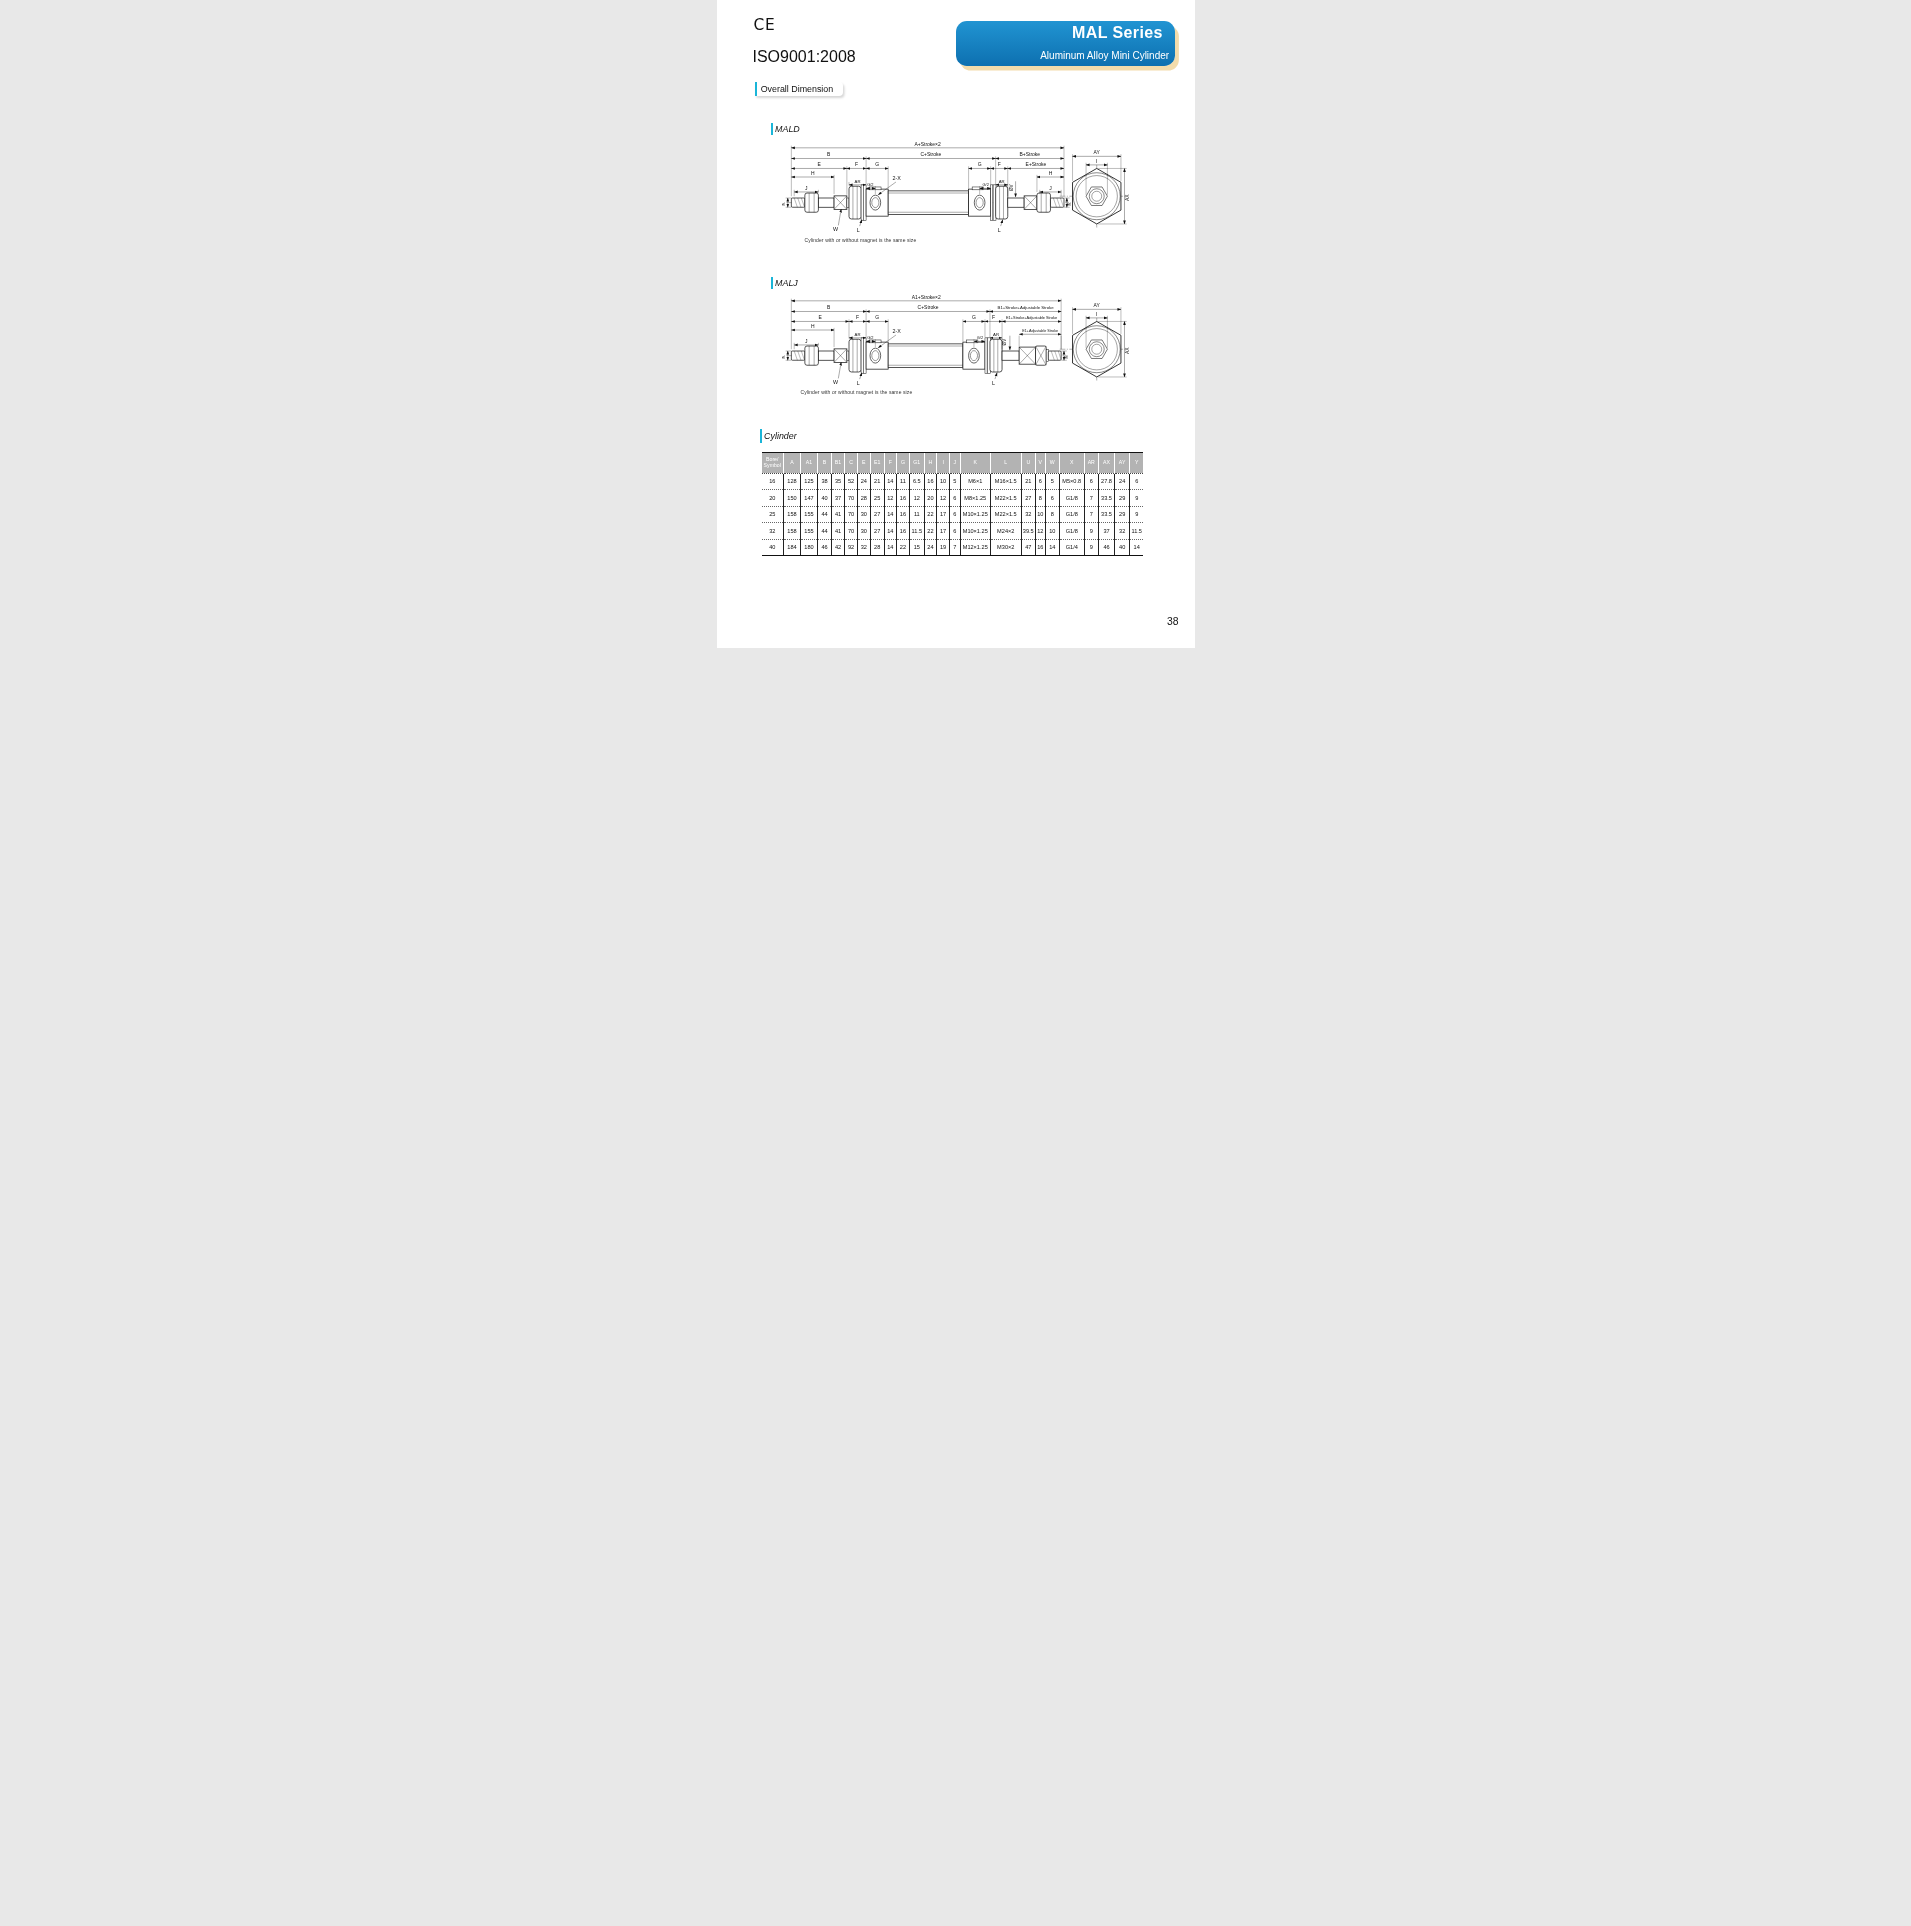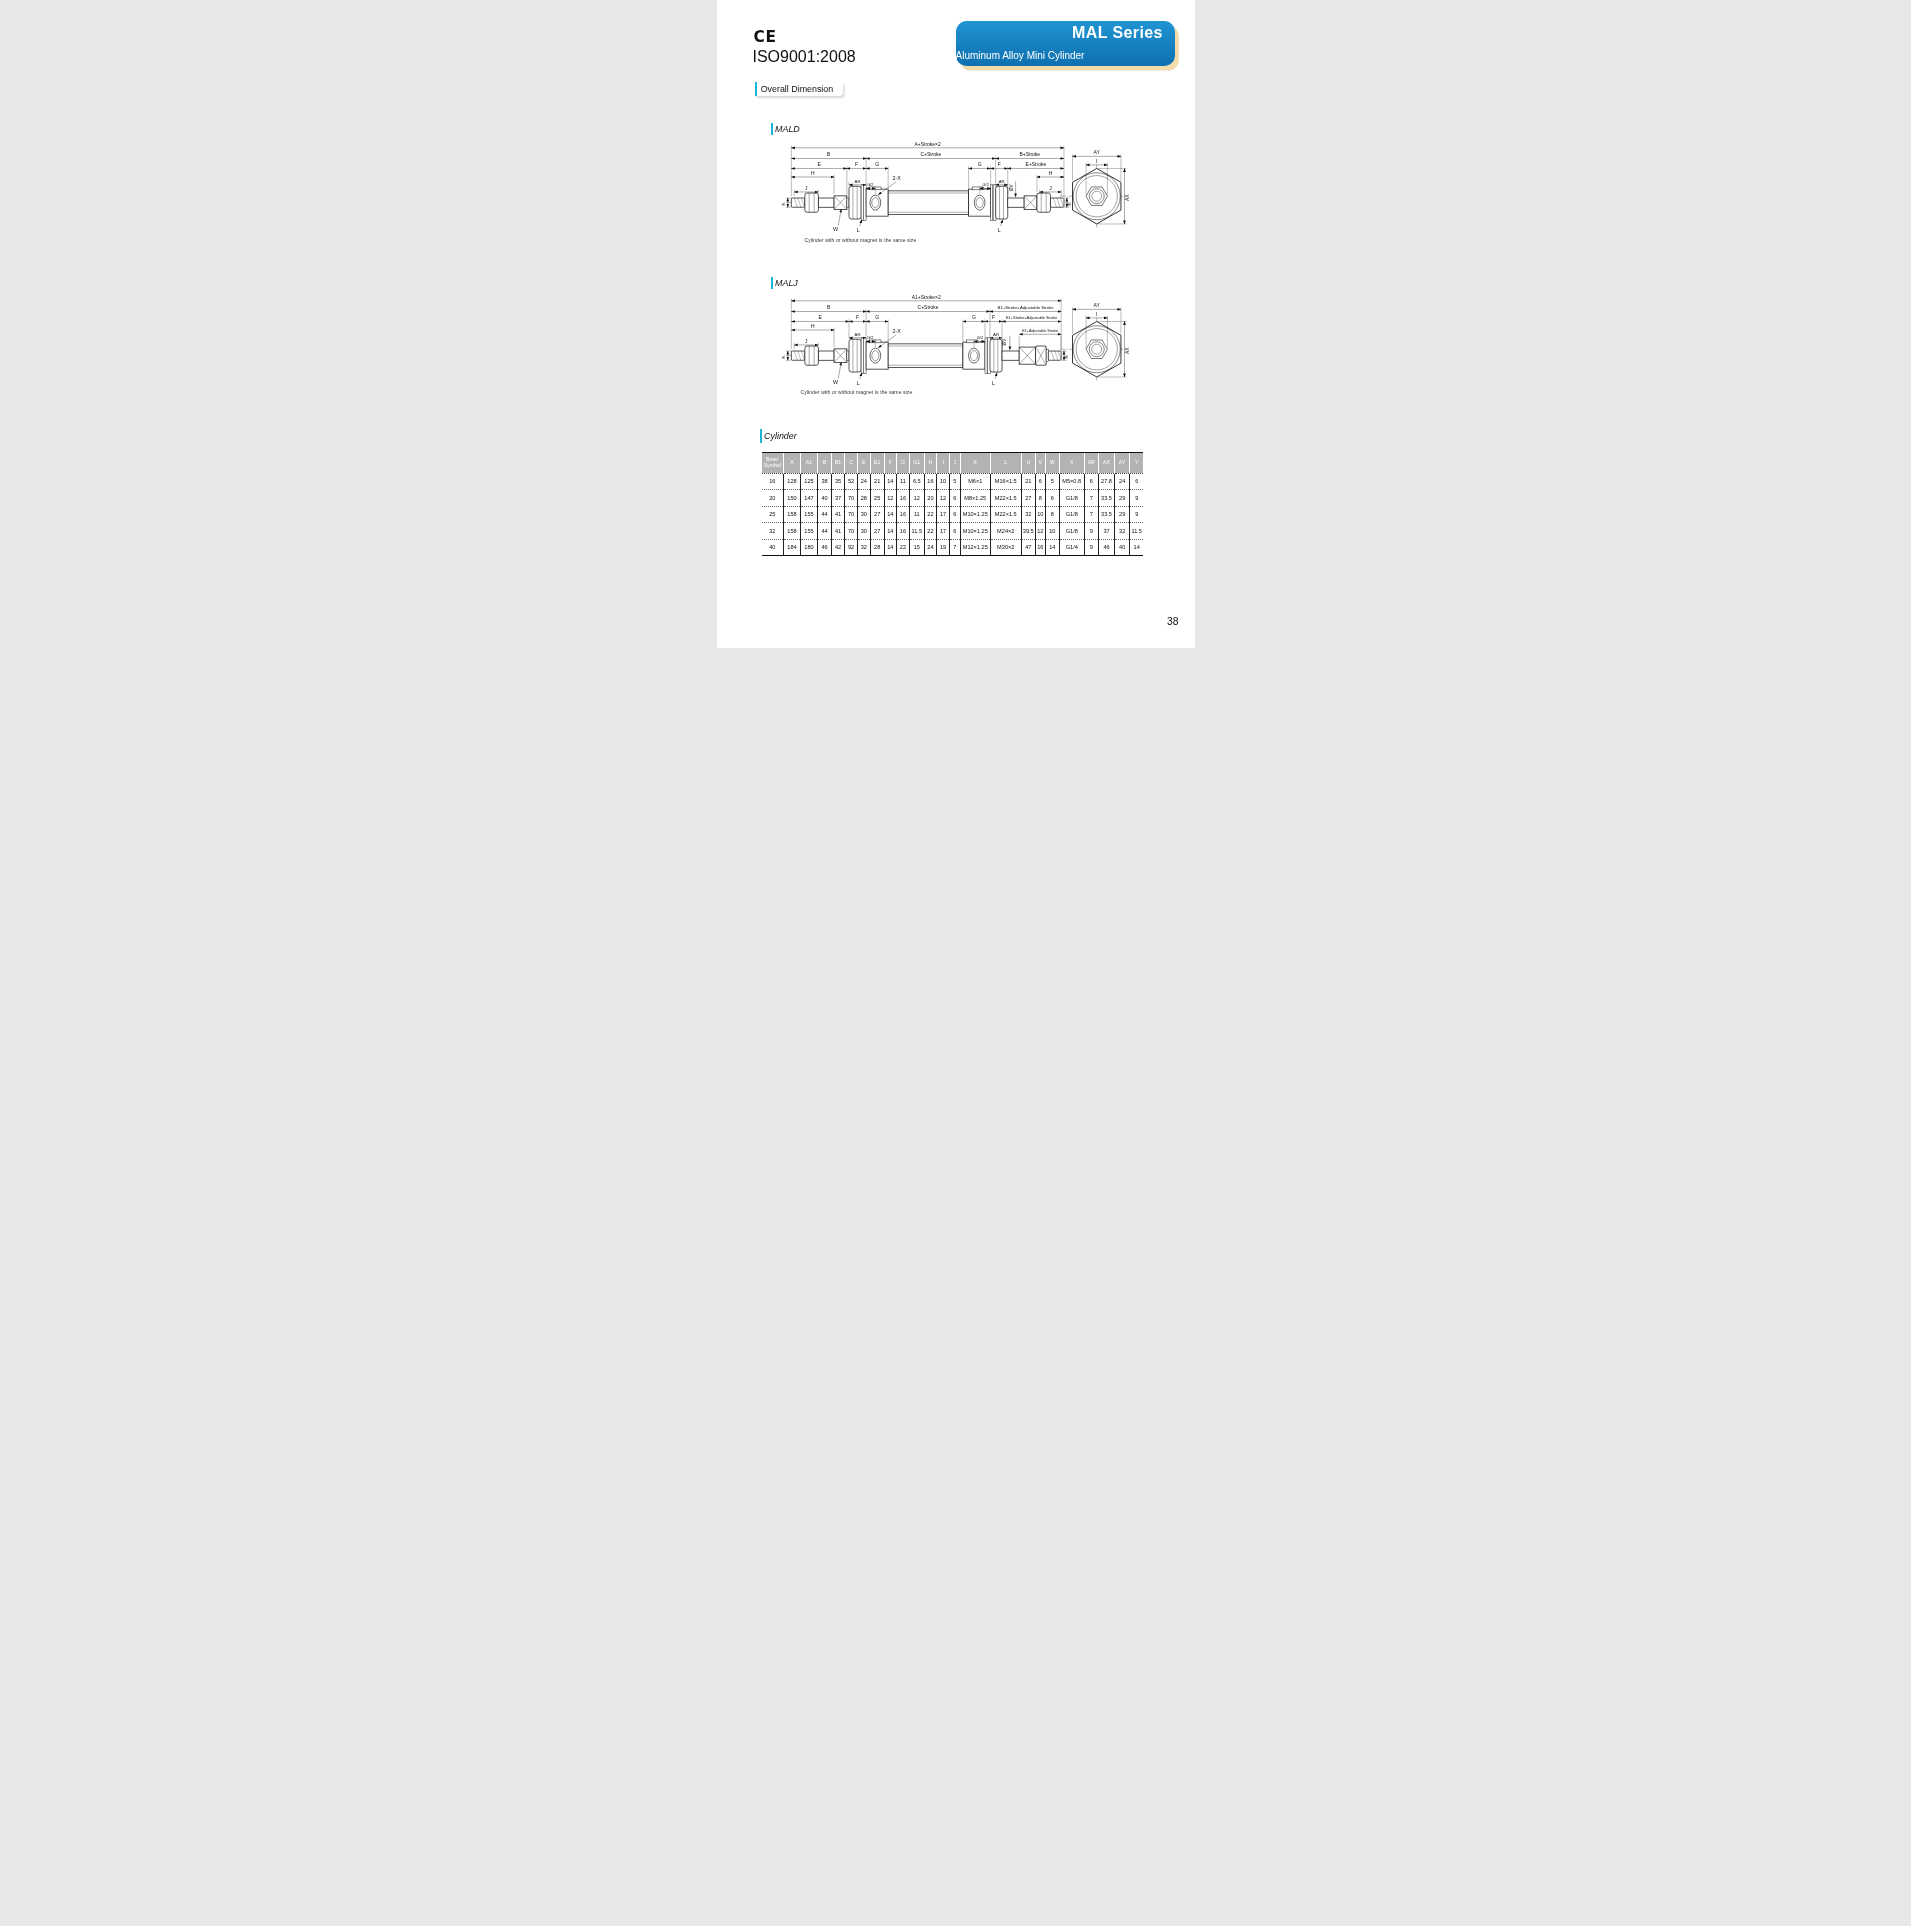--- a/index.html
+++ b/index.html
@@ -1,25 +1,25 @@
 <!DOCTYPE html>
 <html style="--hdr: #b3b3b3;font-size:6.2px"><head>
 <meta charset="utf-8">
 <style>
   html,body{margin:0;padding:0;background:#e8e8e8;}
   .page{position:relative;width:478px;height:648px;background:#fff;margin:0 auto;
         font-family:"Liberation Sans",sans-serif;color:#111;overflow:hidden;}
   
-  .ce{position:absolute;left:37px;top:28px;font-size:15.4px;font-weight:700;letter-spacing:0.8px;
+  .ce{position:absolute;left:37px;top:16px;font-size:15.4px;font-weight:400;letter-spacing:0.8px;
       font-family:"DejaVu Sans",sans-serif;}
   .iso{position:absolute;left:36px;top:48px;font-size:16px;font-family:Liberation Sans, sans-serif;}
   .banner{position:absolute;left:239px;top:21px;width:219px;height:45px;border-radius:10.8px;
           color:#fff;}
   .banner .title{position:absolute;right:11.6px;top:3.1px;font-size:16px;font-weight:700;letter-spacing:0.4px;}
-  .banner .subtitle{position:absolute;left:0;right:5.4px;top:28.5px;text-align:left;font-size:10px;font-weight:400;}
+  .banner .subtitle{position:absolute;left:0;right:5.4px;top:28.5px;text-align:right;font-size:10px;font-weight:400;}
   
   .sec-box{position:absolute;left:38px;top:82px;width:88px;height:14px;background:#fff;
            border-radius:0 3.9px 3.9px 0;box-shadow:1.5px 1.9px 2.3px rgba(0,0,0,.16);}
   .accent-bar{position:absolute;left:0;top:0;width:2.3px;height:100%;}
   .sec-box .txt{position:absolute;left:6.2px;top:1.5px;font-size:8.9px;}
   .sub-label{position:absolute;height:12.3px;}
   .sub-label .accent-bar{width:2.3px;}
   .sub-label .txt{position:absolute;left:4.6px;top:0.8px;font-size:8.9px;font-style:italic;}
   .note{position:absolute;font-size:5px;color:#333;letter-spacing:0.1px;}
   svg text{font-family:"Liberation Sans",sans-serif;fill:#111;}

